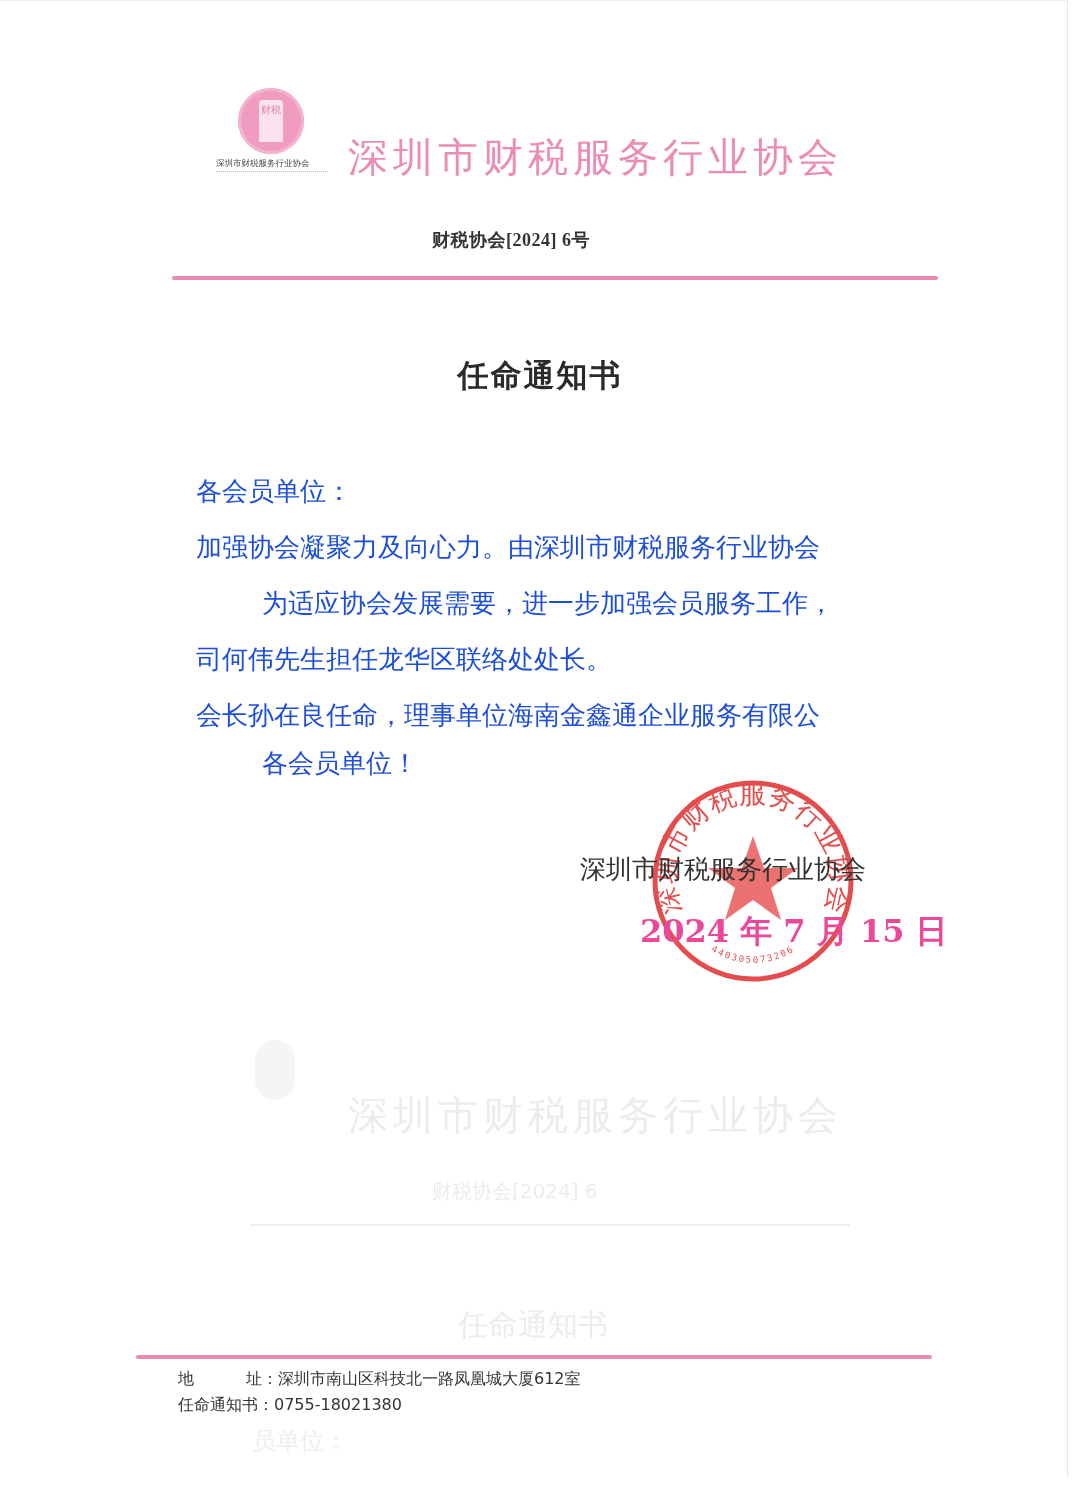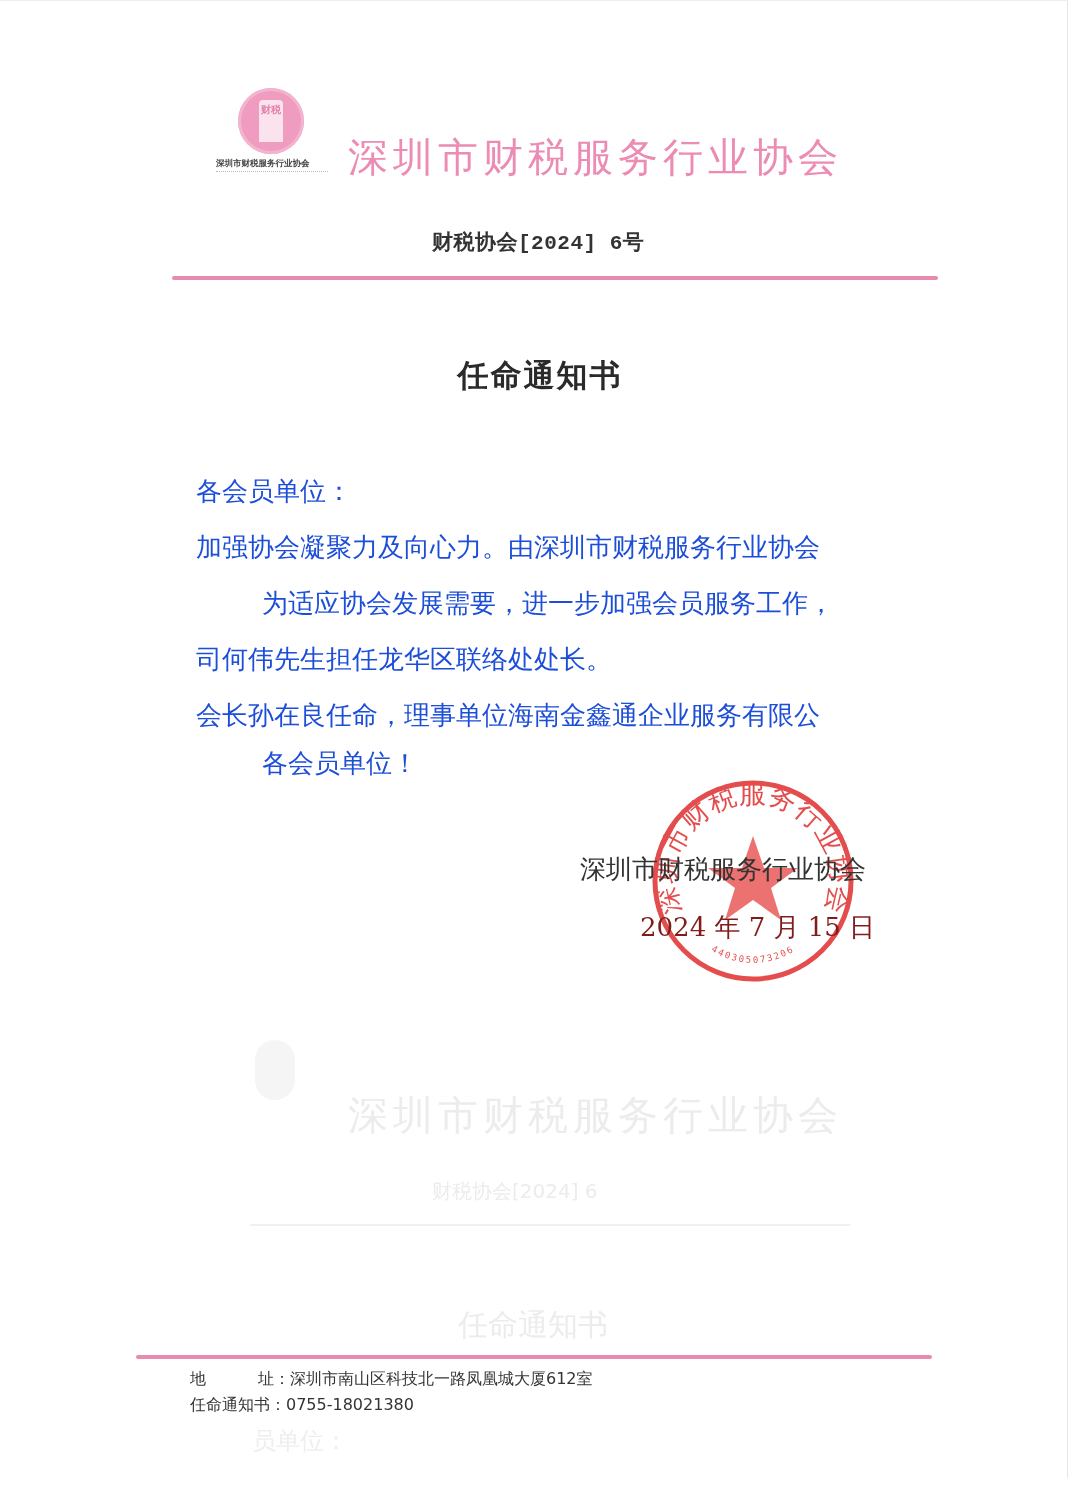--- a/index.html
+++ b/index.html
@@ -8,21 +8,21 @@
     font-family: "DejaVu Serif", "Liberation Serif", serif;
     color: #2b2b2b;
   }
   .page-edge {
     position: absolute; left: 0; top: 0; width: 1068px; height: 1478px;
     border-right: 1px solid #e6e6e6; border-top: 1px solid #eeeeee;
     box-sizing: border-box; pointer-events: none;
   }
   
   .logo {
-    position: absolute; left: 216px; top: 88px; width: 120px; height: 90px; font-weight: bold;
+    position: absolute; left: 216px; top: 88px; width: 120px; height: 90px;
   }
   .logo-circle {
     position: absolute; left: 22px; top: 0; width: 66px; height: 66px;
     border-radius: 50%; background: #ef9cc0;
     box-shadow: inset 0 0 0 3px #f3b4cf;
   }
   .logo-glyph {
     position: absolute; left: 21px; top: 12px; width: 24px; height: 42px;
     background: #fbe3ee; border-radius: 4px 4px 0 0;
     font-size: 10px; line-height: 20px; color: #e47fab; text-align: center;
@@ -38,22 +38,22 @@
     border-top: 1px dotted #bbb;
   }
   .org-title {
     position: absolute; left: 348px; top: 130px;
     font-size: 40px; color: #ec8bb4; letter-spacing: 5px;
     font-family: "DejaVu Sans", sans-serif; font-weight: normal;
     white-space: nowrap;
   }
   .doc-number {
     position: absolute; left: 432px; top: 228px;
-    font-size: 21px; color: #333; white-space: nowrap;
-    font-family: Liberation Mono, monospace; font-weight: bold; letter-spacing: 0.5px;
+    font-size: 18px; color: #333; white-space: nowrap;
+    font-family: Liberation Serif, serif; font-weight: bold; letter-spacing: 0.5px;
   }
   .rule-top {
     position: absolute; left: 172px; top: 276px; width: 766px; height: 4px;
     background: #e98ab0; border-radius: 2px;
   }
   .notice-title {
     position: absolute; left: 0; right: 0; top: 355px; text-align: center;
     font-size: 31px; color: #2a2a2a; letter-spacing: 2px;
     font-family: "DejaVu Sans", sans-serif; font-weight: bold;
   }
@@ -67,41 +67,41 @@
   .para .line { display: block; }
   .para .indent { padding-left: 66px; }
   .closing { top: 735px; padding-left: 66px; }
   .signature {
     position: absolute; left: 580px; top: 852px;
     font-size: 26px; color: #333; font-family: "DejaVu Sans", sans-serif;
     white-space: nowrap; z-index: 2;
   }
   .date {
     position: absolute; left: 640px; top: 910px;
-    font-size: 26px; color: #7f1d1d; font-family: "DejaVu Serif", serif;
-    white-space: nowrap; z-index: 2;
+    font-size: 32px; color: #ec4899; font-family: "DejaVu Serif", serif;
+    white-space: nowrap; z-index: 2; font-weight: bold;
   }
   .seal {
     position: absolute; left: 650px; top: 778px; width: 206px; height: 206px;
     z-index: 1; opacity: 0.9;
   }
   
   .ghost { position: absolute; color: #ececec; font-family: "DejaVu Sans", sans-serif; white-space: nowrap; }
   .ghost-title { left: 348px; top: 1088px; font-size: 40px; letter-spacing: 5px; }
   .ghost-num { left: 432px; top: 1178px; font-size: 20px; }
   .ghost-rule { position: absolute; left: 250px; top: 1224px; width: 600px; height: 2px; background: #f0f0f0; }
   .ghost-notice { left: 458px; top: 1305px; font-size: 30px; }
   .ghost-logo { position: absolute; left: 255px; top: 1040px; width: 40px; height: 60px; border-radius: 20px; background: #f5f5f5; }
   
   .rule-bottom {
     position: absolute; left: 136px; top: 1355px; width: 796px; height: 4px;
     background: #e98ab0; border-radius: 2px;
   }
   .footer {
-    position: absolute; left: 190px; top: 1366px;
+    position: absolute; left: 178px; top: 1366px;
     font-size: 16px; line-height: 26px; color: #333;
     font-family: "DejaVu Sans", sans-serif; white-space: nowrap;
   }
   .footer .label-gap { display: inline-block; width: 52px; }
   .ghost-foot { left: 252px; top: 1425px; font-size: 24px; color: #eeeeee; }
 </style>
 </head>
 <body>
 
 <div class="page-edge"></div>

